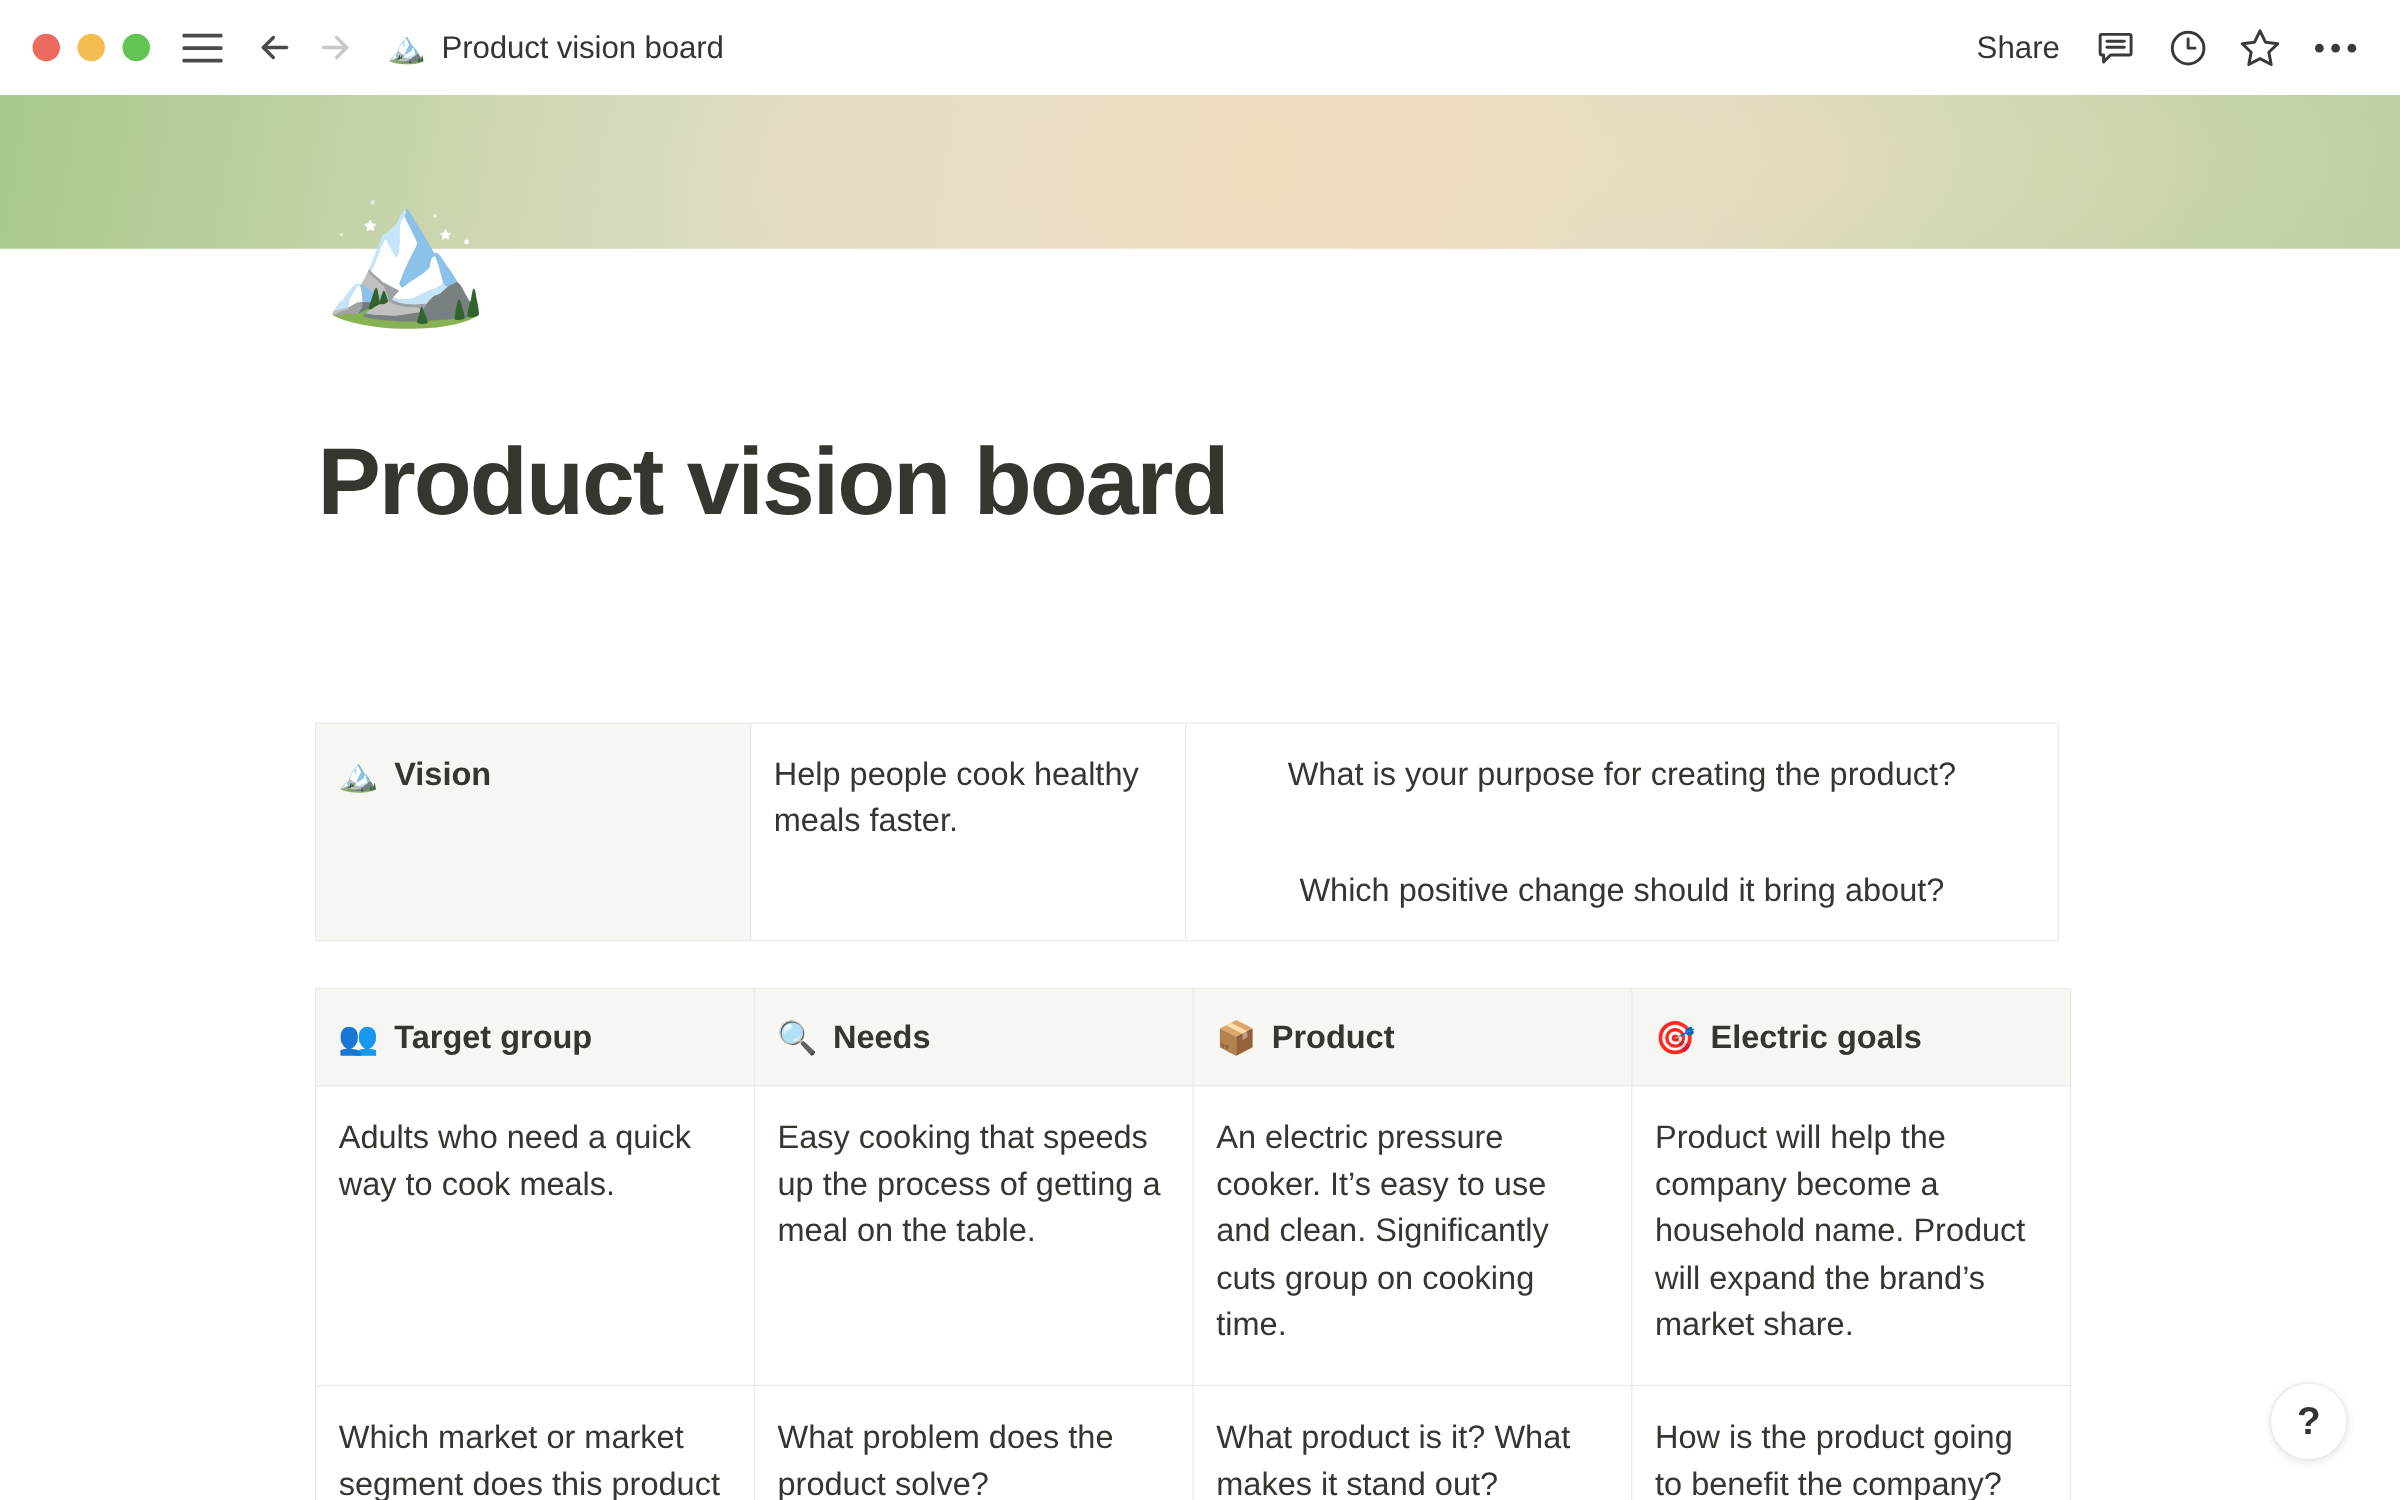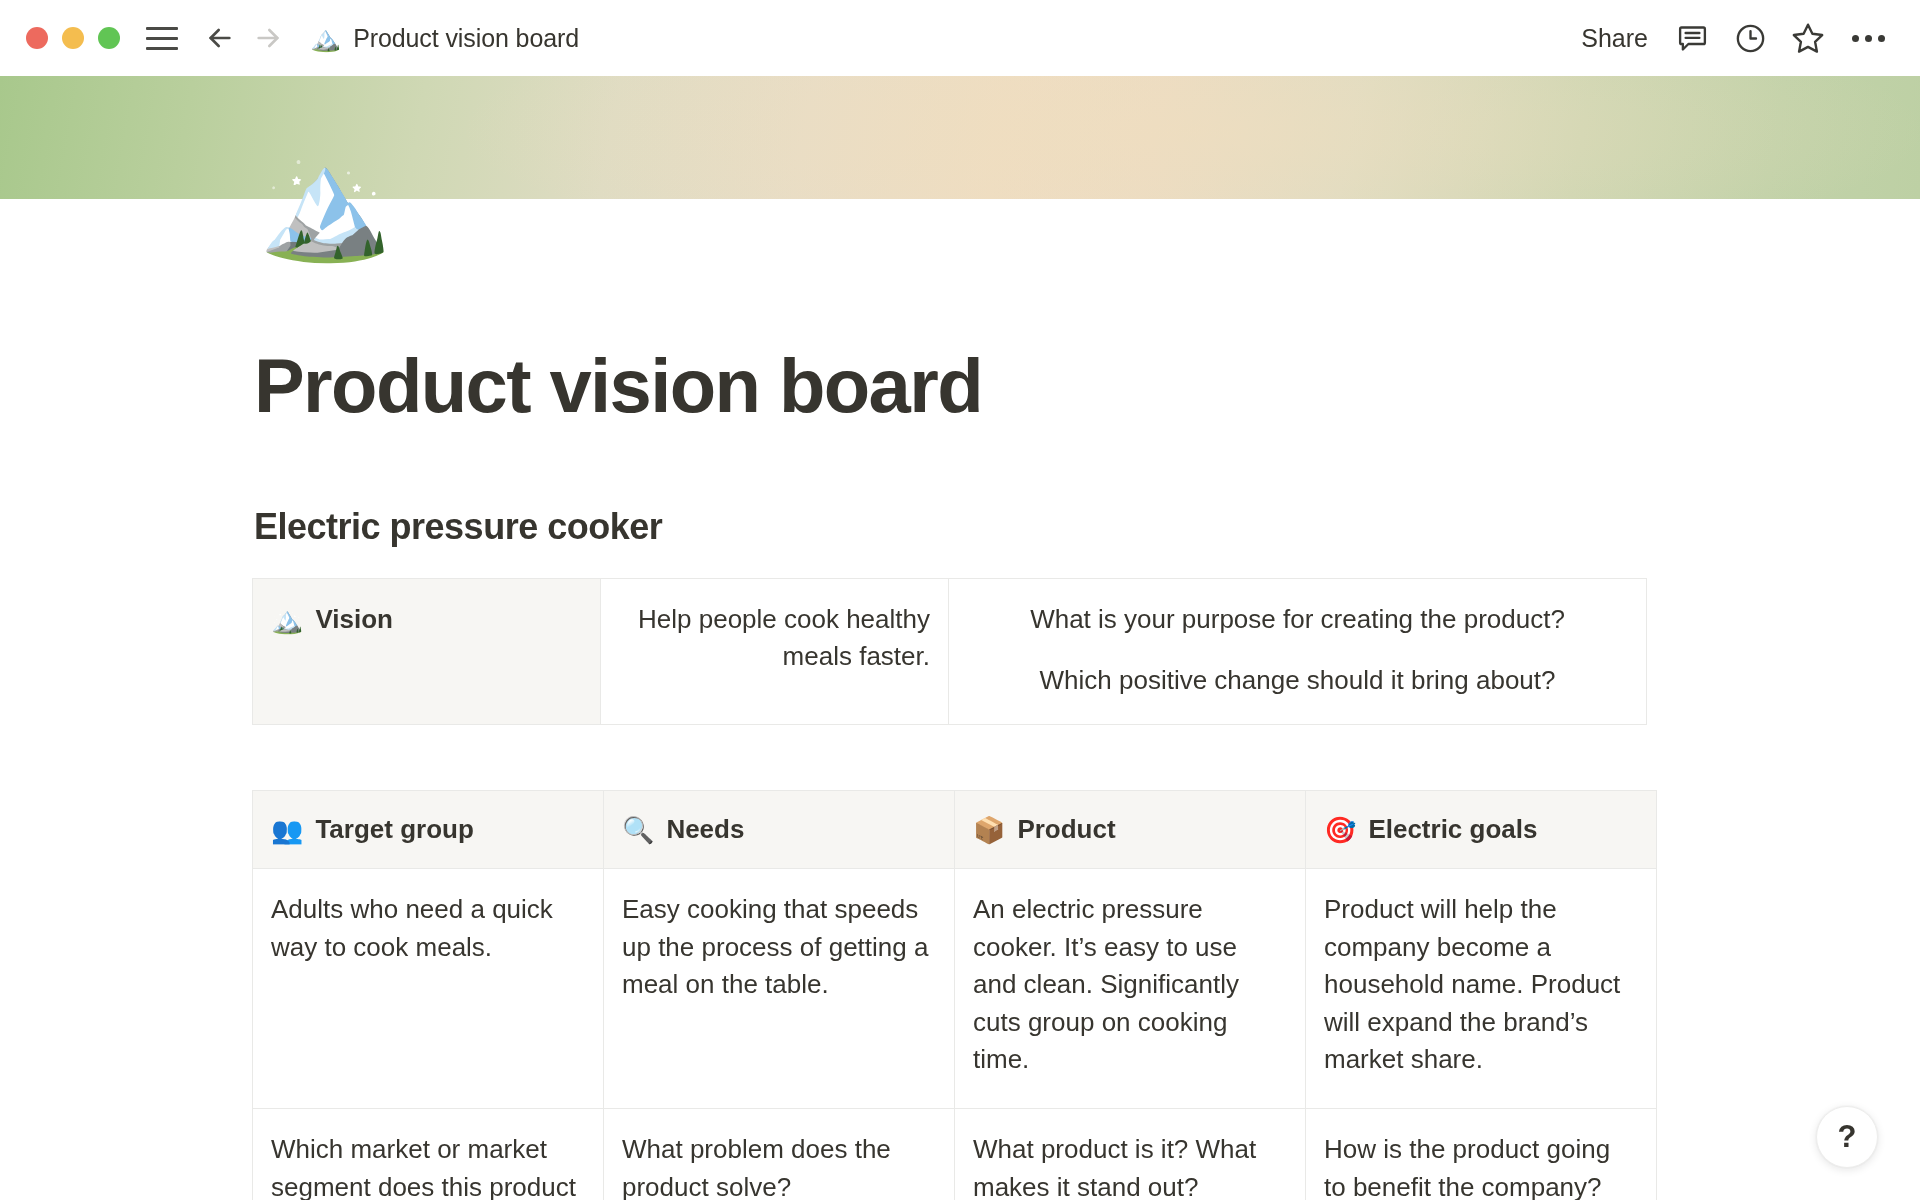--- a/index.html
+++ b/index.html
@@ -194,31 +194,31 @@
     padding: 20px 18px 20px 18px;
     white-space: nowrap;
   }
   .hdr-cell-inner {
     display: flex;
     align-items: center;
     gap: 12px;
   }
   .hdr-emoji { font-size: 26px; line-height: 1; }
   .placeholder { color: #9B9A97; }
-  .placeholder p + p { margin-top: 24px; }
+  .placeholder p + p { margin-top: 56px; }
 
   
   #table-vision {
     left: 252px;
     top: 578px;
     width: 1394px;
   }
   #table-vision td.shaded { background: #F7F6F3; font-weight: 700; }
   #table-vision td.c1 { width: 348px; }
-  #table-vision td.c2 { width: 348px; text-align: right; }
+  #table-vision td.c2 { width: 348px; }
   #table-vision td.c3 { width: 698px; text-align: center; }
   #table-vision td { height: 146px; }
 
   
   #table-canvas {
     left: 252px;
     top: 790px;
     width: 1404px;
   }
   #table-canvas th, #table-canvas td { width: 351px; }
@@ -319,21 +319,20 @@
       <span class="dots-icon">
         <i></i>
         <i></i>
         <i></i>
       </span>
     </div>
   </div>
 
   <div class="page-emoji">🏔️</div>
   <h1 class="page-title">Product vision board</h1>
-  <h2 class="page-subtitle">Electric pressure cooker</h2>
 
   <table class="vb-table" id="table-vision">
     <tbody>
       <tr>
         <td class="c1 shaded">
           <span class="hdr-cell-inner">
             <span class="hdr-emoji">🏔️</span>
             <span>Vision</span>
           </span>
         </td>

